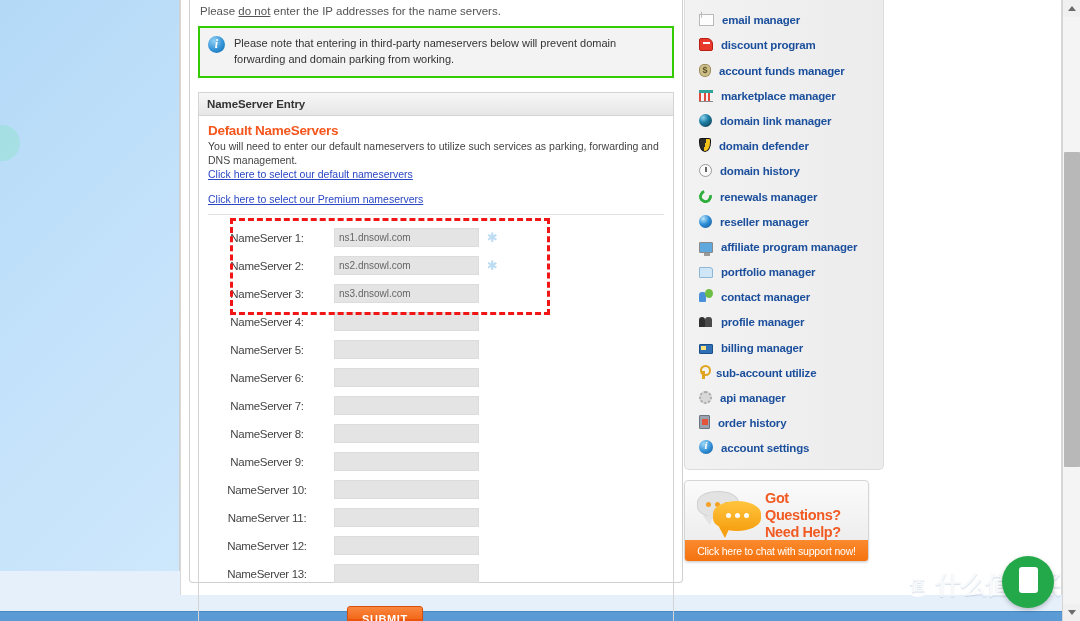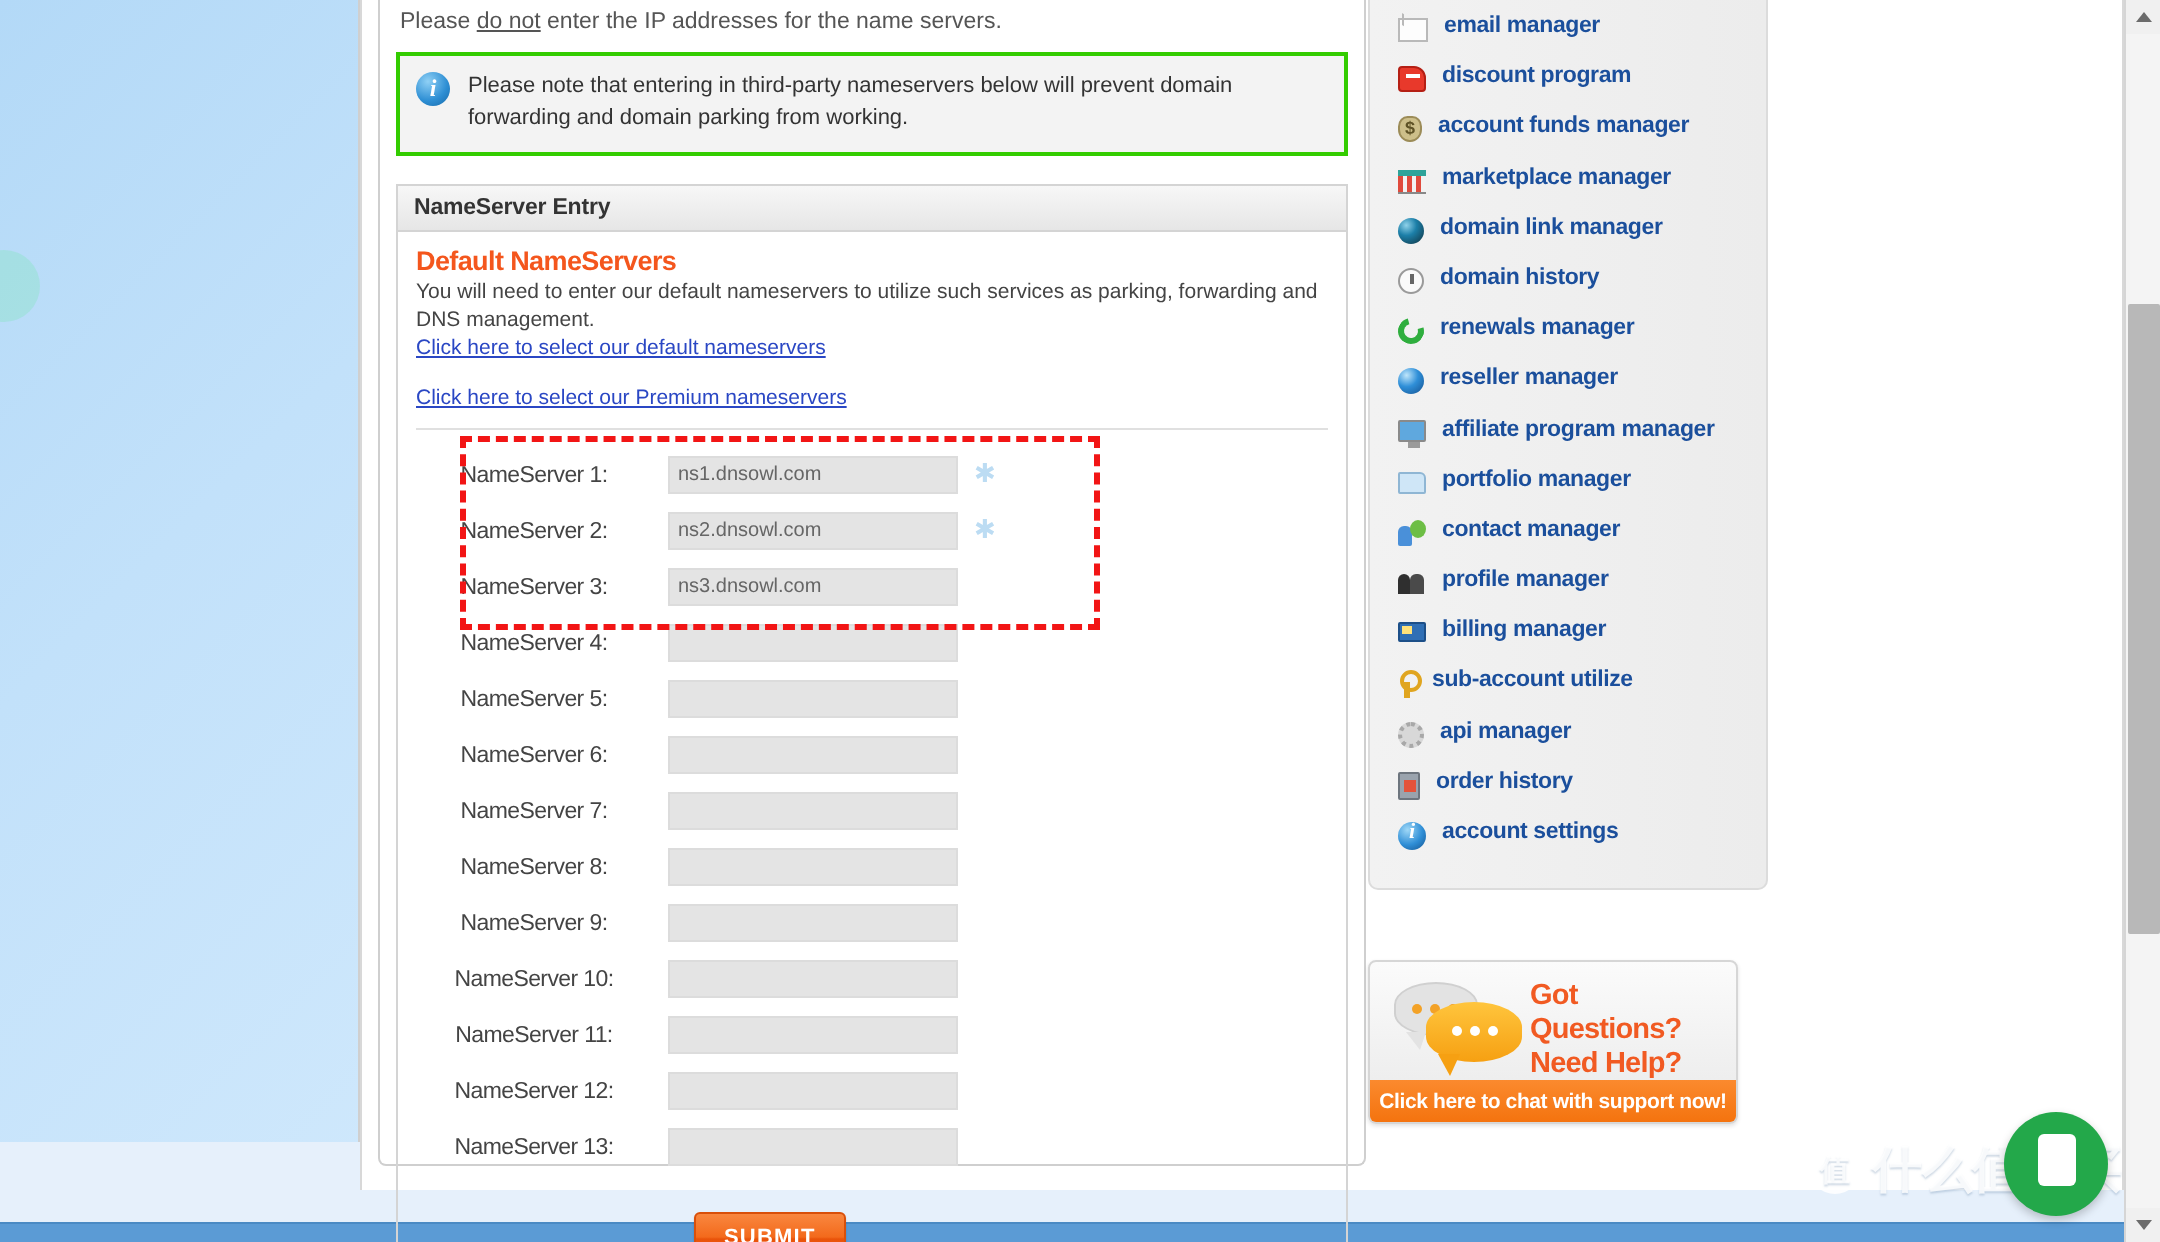--- a/index.html
+++ b/index.html
@@ -128,21 +128,21 @@
 
   
   #sidebar {
     position:absolute; left:503px; top:0; width:200px;
     background:linear-gradient(to right,#f2f2f2,#ececec);
     border:1px solid #dcdcdc; border-top:none;
     border-radius:0 0 5px 5px;
     padding:4px 0 12px 0;
   }
   .side-item {
-    display:flex; align-items:flex-start; gap:8px;
+    display:flex; align-items:flex-end; gap:8px;
     padding:3px 10px 3px 14px; height:25.2px; cursor:pointer;
   }
   .side-label {
     font-size:11.5px; color:#1b4f9c; font-weight:bold; letter-spacing:-.2px;
   }
   .ico { width:15px; height:15px; flex:0 0 auto; position:relative; }
 
   
   .ico-mail { border:1.5px solid #b9b9b9; background:#fdfdfd; height:12px; margin-top:2px; }
   .ico-mail:after{content:"";position:absolute;left:1px;top:0px;width:11px;height:6px;
@@ -239,21 +239,21 @@
   .dots-g { left:21px; top:21px; }
   .dots-g .dot { background:#f3a227; }
   .dots-o { left:41px; top:32px; }
   .dots-o .dot { background:#fff; }
   #chat-title {
     position:absolute; left:80px; top:9px; color:#f15a22;
     font-size:14.5px; font-weight:bold; line-height:17px; letter-spacing:-.4px;
   }
   #chat-cta {
     background:linear-gradient(to bottom,#fb8a2e,#f4720d);
-    color:#fff; font-size:10.5px; font-weight:bold; text-align:center;
+    color:#fff; font-size:10.5px; font-weight:normal; text-align:center;
     line-height:22px; height:22px; letter-spacing:-.2px;
   }
 
   
   #watermark {
     position:absolute; left:905px; top:568px;
     display:flex; align-items:center; gap:6px;
     color:rgba(255,255,255,.82); font-size:25px; font-weight:bold;
     text-shadow:0 1px 1px rgba(120,150,180,.35);
     font-family:"DejaVu Sans", sans-serif; pointer-events:none;
@@ -420,20 +420,24 @@
       <span class="ico ico-money"></span>
       <span class="side-label">account funds manager</span>
     </div>
     <div class="side-item">
       <span class="ico ico-shop"></span>
       <span class="side-label">marketplace manager</span>
     </div>
     <div class="side-item">
       <span class="ico ico-globe"></span>
       <span class="side-label">domain link manager</span>
+    </div>
+    <div class="side-item">
+      <span class="ico ico-shield"></span>
+      <span class="side-label">domain defender</span>
     </div>
     <div class="side-item">
       <span class="ico ico-clock"></span>
       <span class="side-label">domain history</span>
     </div>
     <div class="side-item">
       <span class="ico ico-renew"></span>
       <span class="side-label">renewals manager</span>
     </div>
     <div class="side-item">

